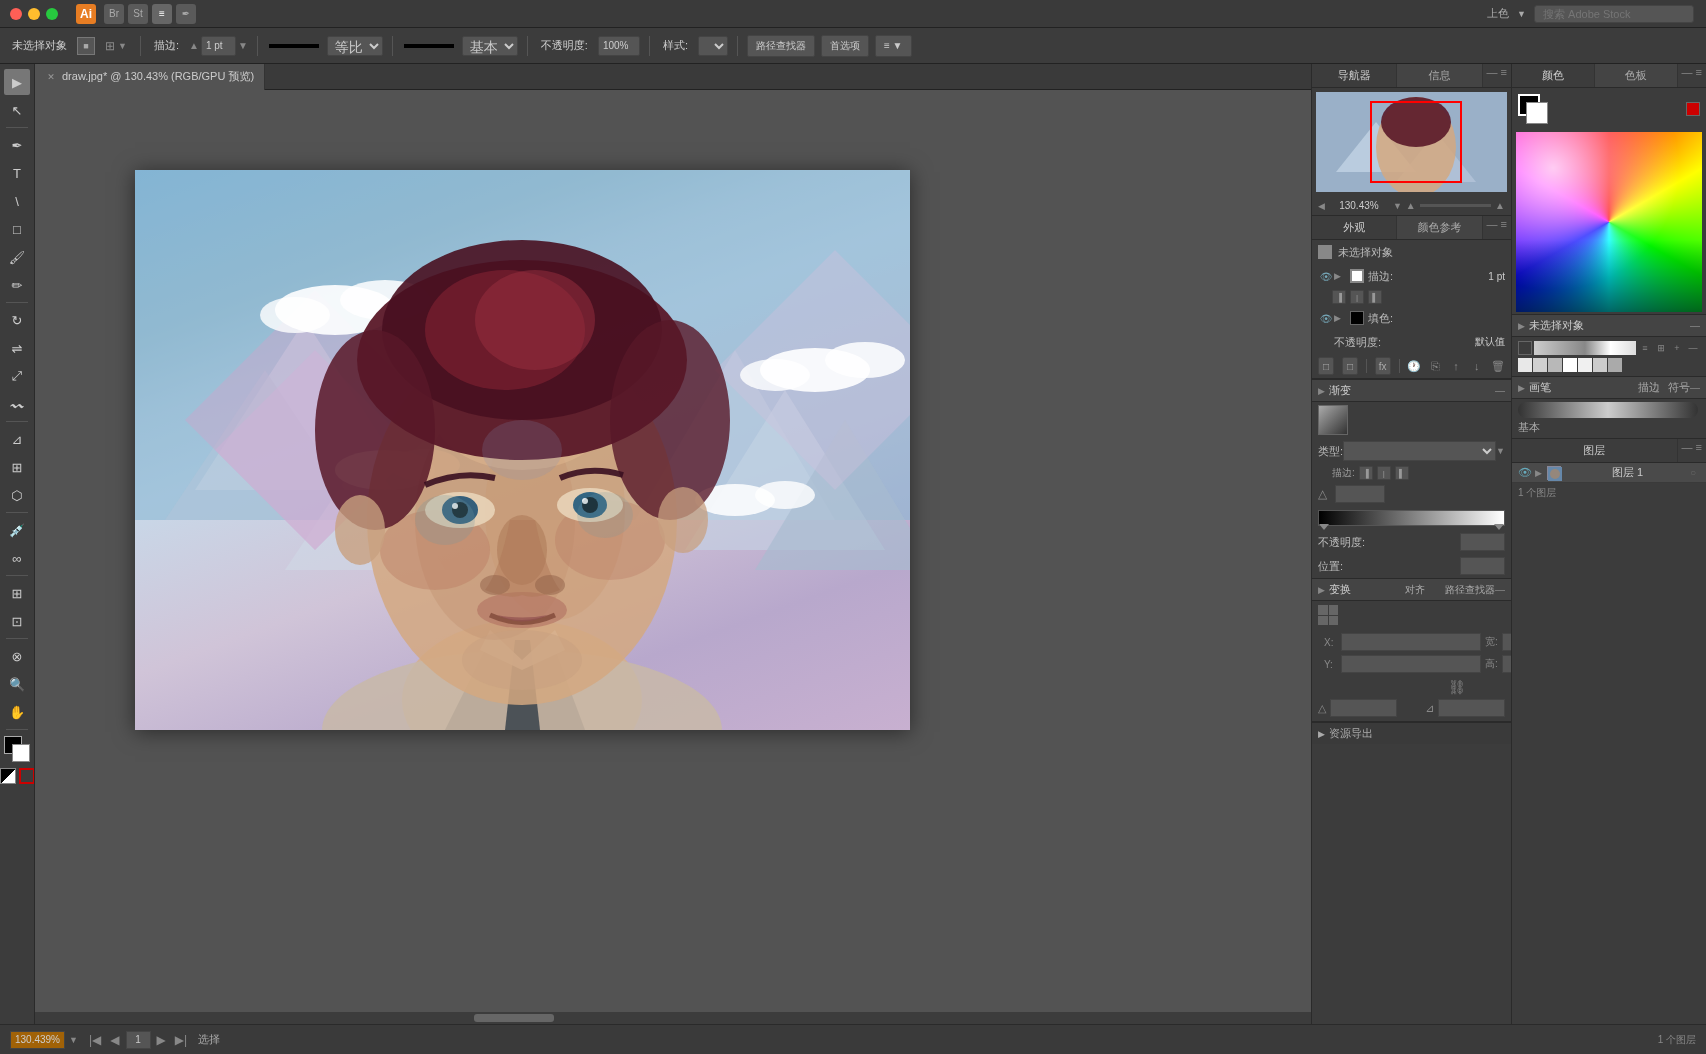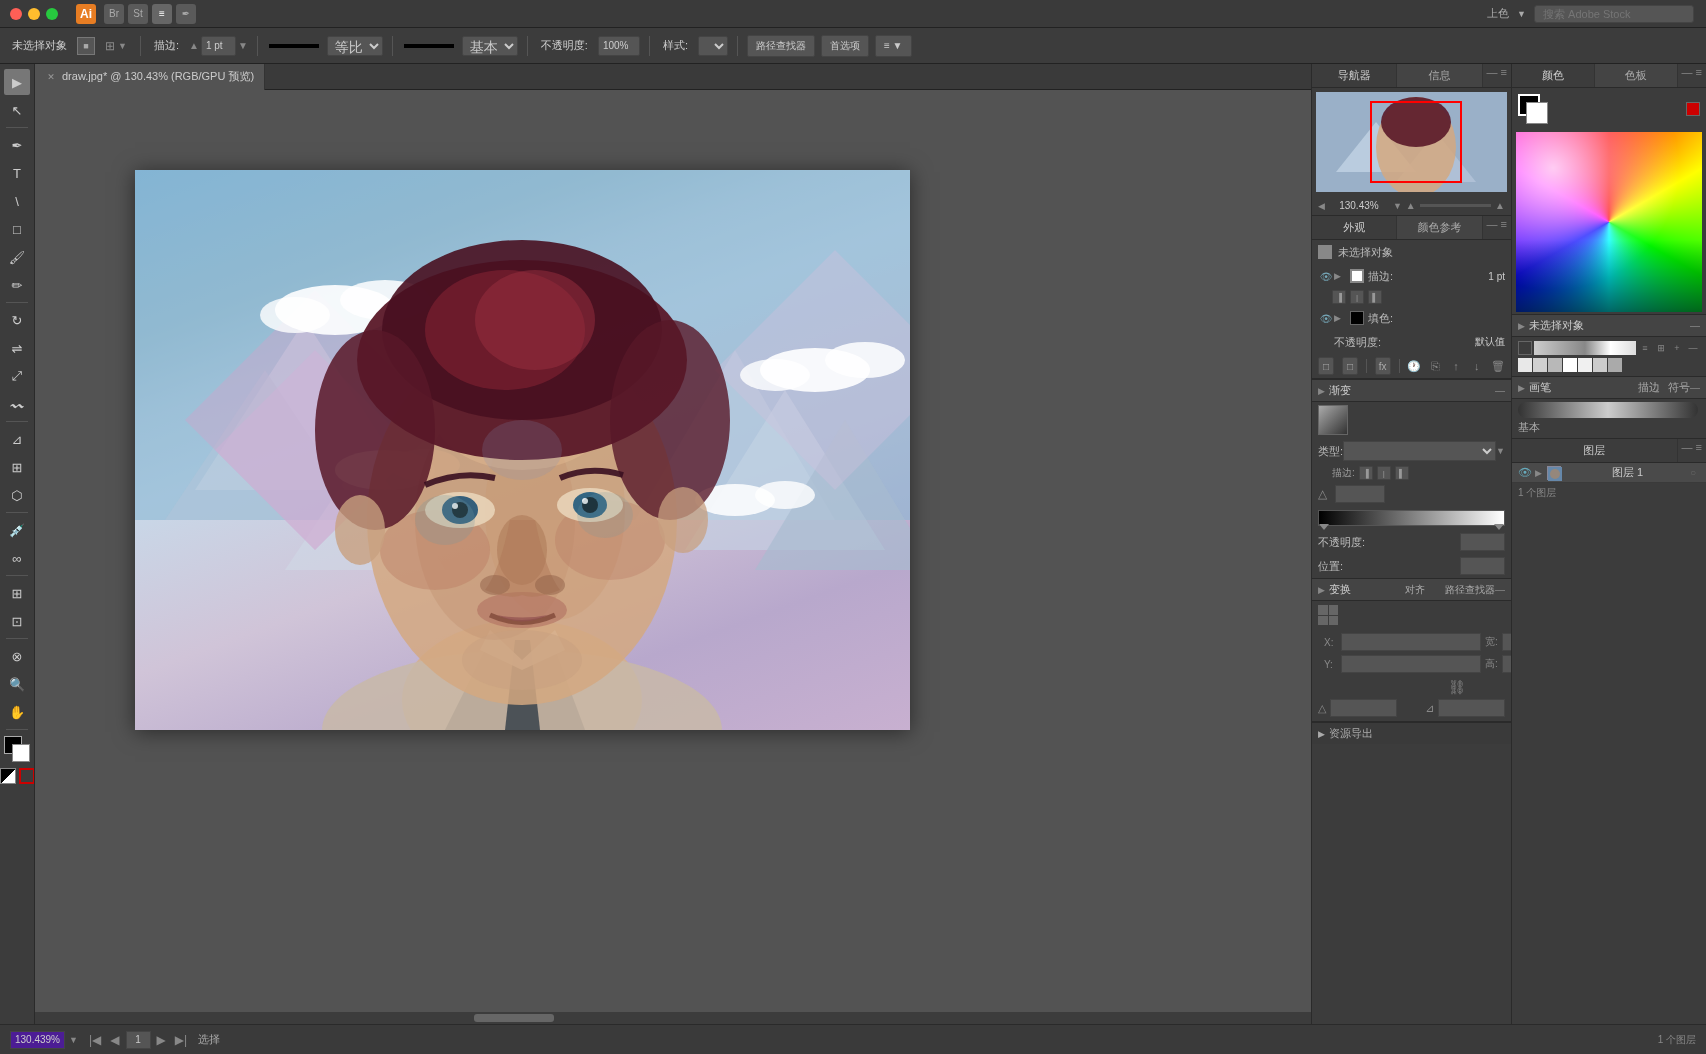--- a/index.html
+++ b/index.html
@@ -730,21 +730,21 @@
     <span class="layer-lock" style="margin-right:4px;font-size:10px;color:#666;">○</span>
   </div>
 
   <div style="padding:3px 6px;font-size:10px;color:#888;">
     <span>1 个图层</span>
   </div>
 </div>
 
 <div id="status-bar">
   <div class="status-zoom">
-    <input style="background: #4c1d95; border: 1px solid rgb(68, 68, 68); color: rgb(204, 204, 204); font-size: 10px; width: 55px; text-align: center; padding: 1px 3px; height: 18px;" value="130.439%">
+    <input style="background: #a16207; border: 1px solid rgb(68, 68, 68); color: rgb(204, 204, 204); font-size: 10px; width: 55px; text-align: center; padding: 1px 3px; height: 18px;" value="130.439%">
     <span style="font-size:9px;color:#888;cursor:pointer;">▼</span>
   </div>
   <div class="status-nav">
     <span class="status-nav-btn">|◀</span>
     <span class="status-nav-btn">◀</span>
     <input style="background: rgb(85, 85, 85); border: 1px solid rgb(68, 68, 68); color: rgb(204, 204, 204); font-size: 10px; width: 25px; text-align: center; height: 18px;" value="1">
     <span class="status-nav-btn">▶</span>
     <span class="status-nav-btn">▶|</span>
   </div>
   <span style="color:#aaa;font-size:11px;">选择</span>

